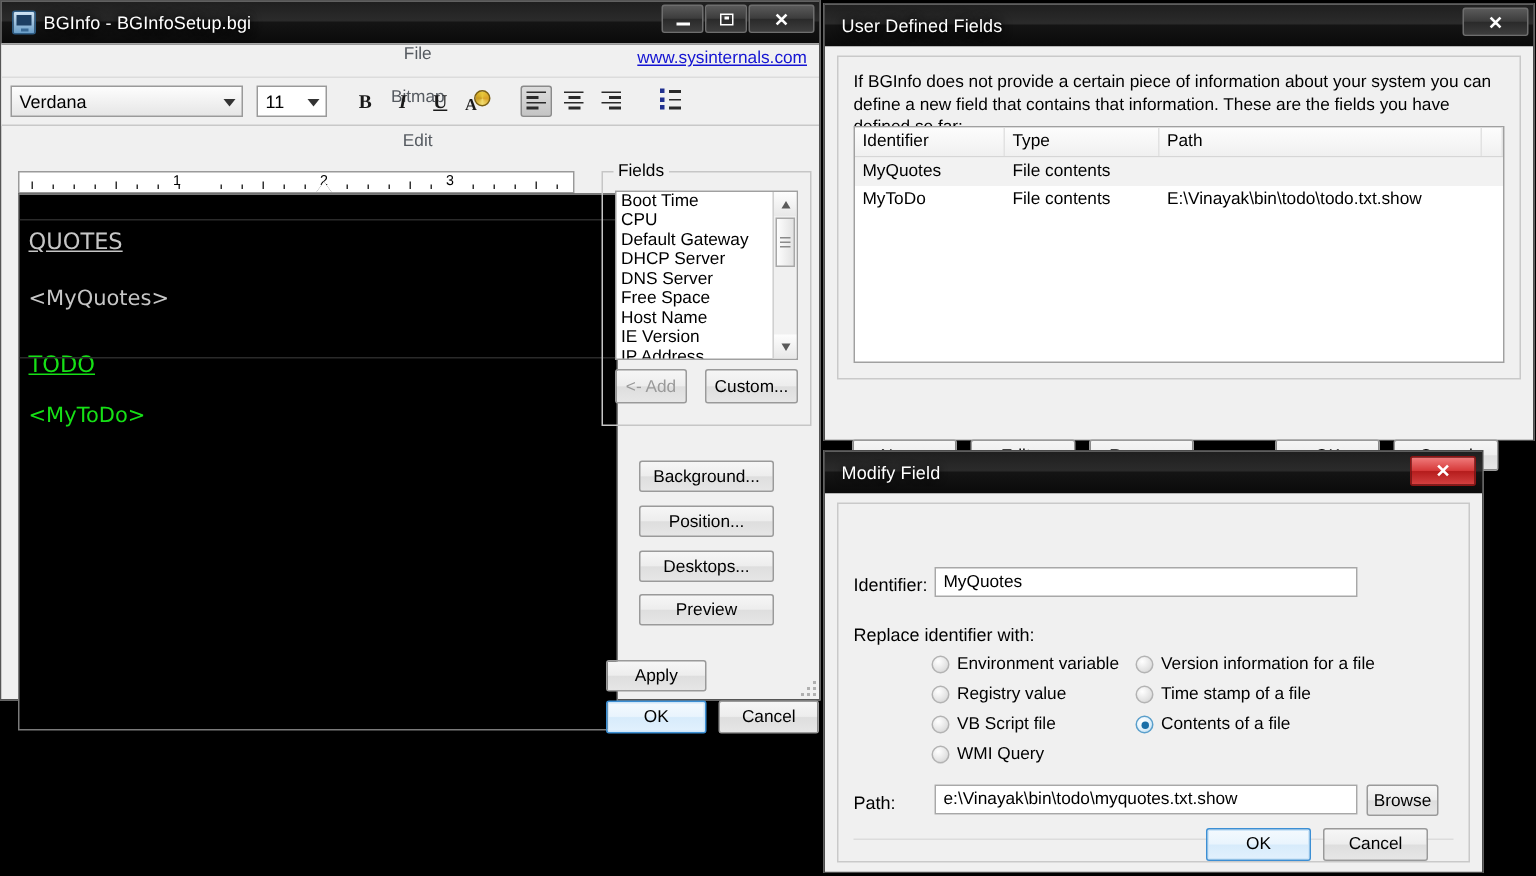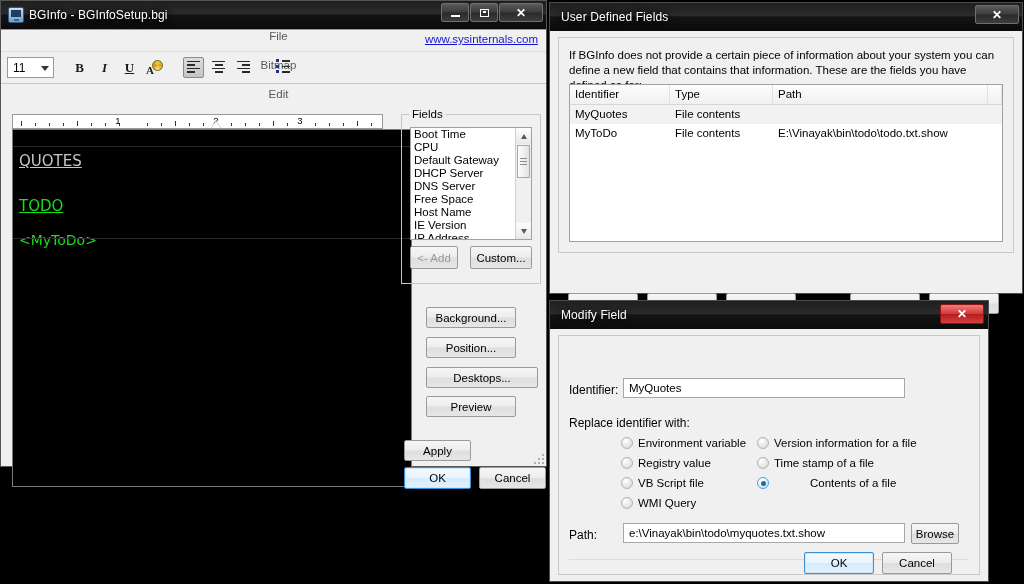--- a/index.html
+++ b/index.html
@@ -210,21 +210,21 @@
     border: 1px solid #3c8fd4;
     box-shadow: inset 0 0 0 1px #cfe6f8;
     background: linear-gradient(to bottom,#f4fafe 0%,#e9f4fd 48%,#d7ebfb 52%,#e2f1fd 100%);
   }
 
   #addBtn { position: absolute; left: 8px; top: 131px; width: 48px; height: 23px; }
   #customBtn { position: absolute; left: 68px; top: 131px; width: 62px; height: 23px; }
 
   #bgBtn  { position: absolute; left: 425px; top: 277px; width: 90px; height: 21px; }
   #posBtn { position: absolute; left: 425px; top: 307px; width: 90px; height: 21px; }
-  #deskBtn{ position: absolute; left: 425px; top: 337px; width: 112px; height: 21px; }
+  #deskBtn{ position: absolute; left: 425px; top: 337px; width: 90px; height: 21px; }
   #prevBtn{ position: absolute; left: 425px; top: 366px; width: 90px; height: 21px; }
   #applyBtn{position: absolute; left: 403px; top: 410px; width: 67px; height: 21px; }
   #okBtn  { position: absolute; left: 403px; top: 437px; width: 67px; height: 22px; }
   #cancelBtn{position: absolute; left: 478px; top: 437px; width: 67px; height: 22px; }
 
   .grip { position:absolute; right:2px; bottom:2px; width:12px;height:12px; }
   .grip i { position:absolute; width:2px;height:2px;background:#b0b0b0;}
 
   
   #udfwin { left: 549px; top: 2px; width: 474px; height: 292px; }
@@ -335,20 +335,24 @@
         <div class="mi">File</div>
         <div class="mi">Bitmap</div>
         <div class="mi">Edit</div>
         <div class="mi">Format</div>
         <div class="mi">Help</div>
         <div class="mi dash">-</div>
         <div class="sysurl">www.sysinternals.com</div>
       </div>
 
       <div class="toolbar">
+        <div class="combo" id="fontcombo">
+          <span>Verdana</span>
+          <span class="arrow"></span>
+        </div>
         <div class="combo" id="sizecombo">
           <span>11</span>
           <span class="arrow"></span>
         </div>
         <div class="tbicon">
             <b>B</b>
           </div>
         <div class="tbicon">
             <span class="ital">I</span>
           </div>
@@ -431,20 +435,21 @@
         <span class="tick" style="left:316px;height:3px;"></span>
         <span class="tick" style="left:330px;height:3px;"></span>
         <span class="tick" style="left:344px;height:5px;"></span>
         <span class="tick" style="left:358px;height:3px;"></span>
         <span class="marker" style="left:198px;"></span>
       </div>
 
       <div class="editor">
         <div class="ed-sep" style="top:16px;"></div>
         <div class="line ed-quotes-hdr">QUOTES</div>
+        <div class="line ed-quotes-val">&lt;MyQuotes&gt;</div>
         <div class="ed-sep" style="top:108px;"></div>
         <div class="line ed-todo-hdr">TODO</div>
         <div class="line ed-todo-val">&lt;MyToDo&gt;</div>
       </div>
 
       <div class="group" id="fieldsGroup">
         <div class="legend">Fields</div>
         <div class="listbox">
           <div class="item">Boot Time</div>
           <div class="item">CPU</div>
@@ -563,21 +568,21 @@
           <span>WMI Query</span>
         </div>
         <div class="radio" style="left:198px; top:101px;">
           <span class="dot"></span>
           <span>Version information for a file</span>
         </div>
         <div class="radio" style="left:198px; top:121px;">
           <span class="dot"></span>
           <span>Time stamp of a file</span>
         </div>
-        <div class="radio on" style="left:198px; top:141px;gap:36px;">
+        <div class="radio on" style="left:198px; top:141px;">
           <span class="dot"></span>
           <span>Contents of a file</span>
         </div>
 
         <div class="lbl" id="mfPathLbl" style="top:192px;">Path:</div>
         <div class="txtbox" id="mfPathBox" style="top:187px;">e:\Vinayak\bin\todo\myquotes.txt.show</div>
         <div class="btn" id="browseBtn" style="top:187px;">Browse</div>
 
         <div class="divider" style="top:223px;"></div>
 

